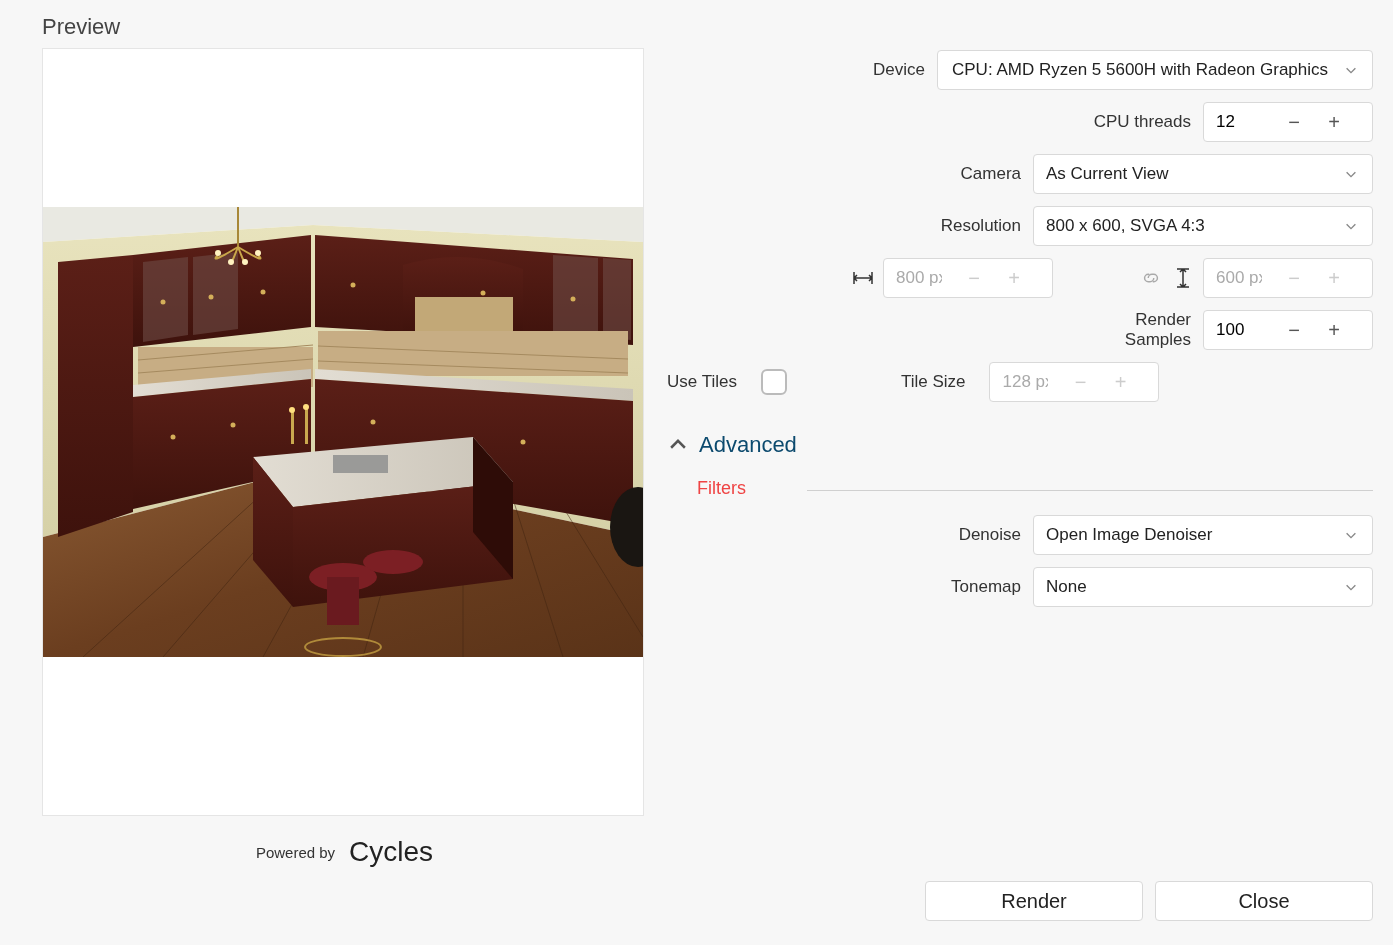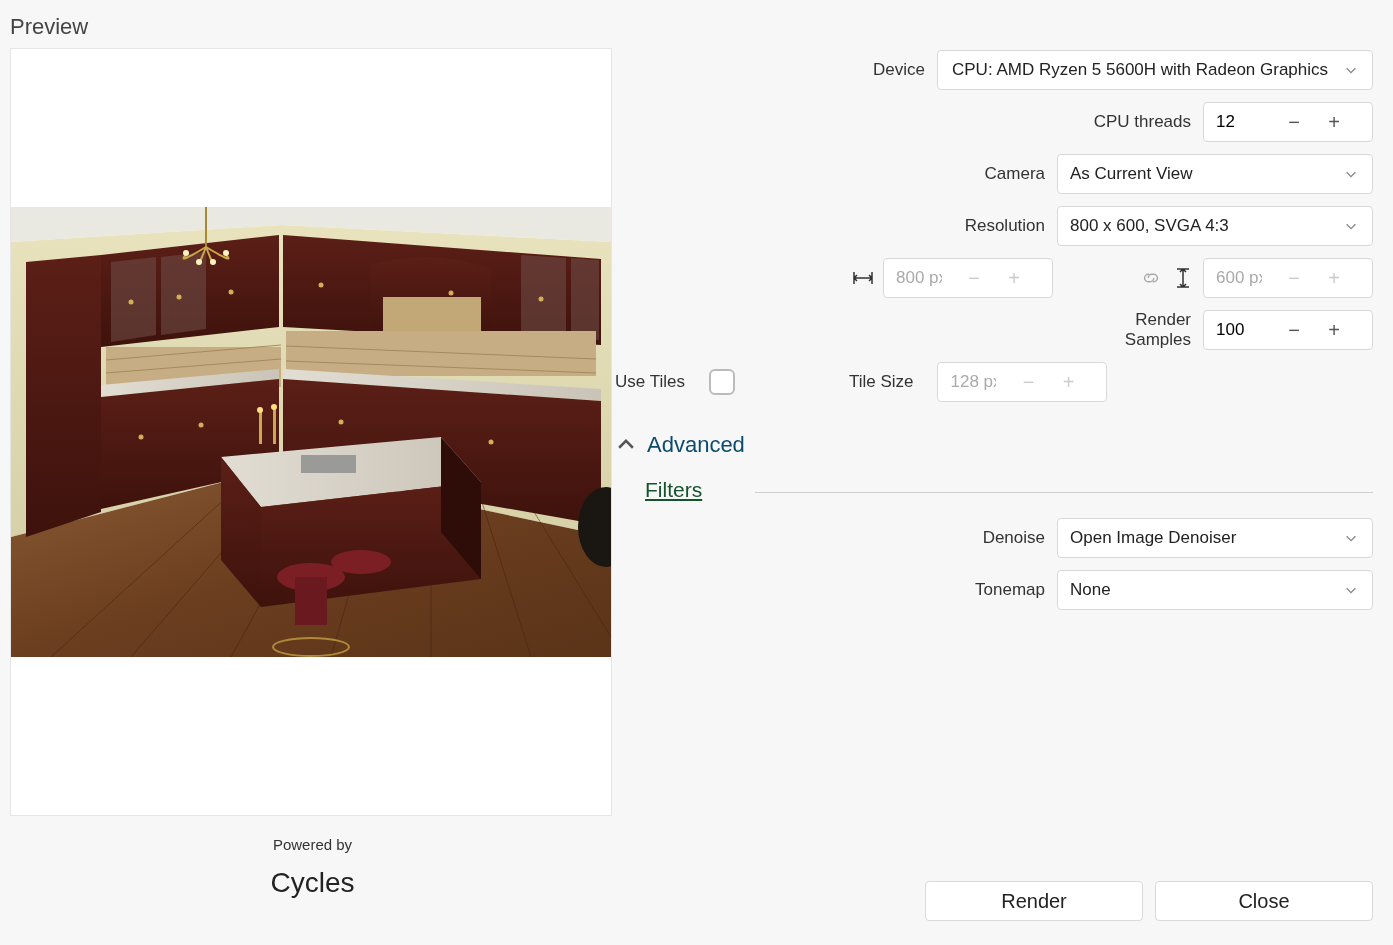--- a/index.html
+++ b/index.html
@@ -8,22 +8,23 @@
     padding: 10px;
     font-family: 'Segoe UI', Tahoma, sans-serif;
     background: #f7f7f7;
     color: #222;
     width: 1393px;
     height: 945px;
     overflow: hidden;
   }
   .layout {
     display: flex;
-    gap: 0;
+    gap: 20px;
     height: 100%;
+    margin-left: 32px;
   }
   .left-col {
     width: 605px;
     display: flex;
     flex-direction: column;
   }
   .right-col {
     flex: 1;
     display: flex;
     flex-direction: column;
@@ -50,21 +51,20 @@
     height: 450px;
     position:relative;
     overflow:hidden;
   }
   .powered {
     margin-top: 20px;
     display: flex;
     align-items: center;
     justify-content: center;
     gap: 14px;
-    flex-direction: column;
   }
   .powered-label { font-size: 15px; color:#333; }
   .cycles-logo {
     font-size: 28px;
     font-weight: 400;
     letter-spacing: 0px;
     font-family: 'Segoe UI', sans-serif;
   }
   .form-row {
     display: flex;
@@ -85,21 +85,21 @@
     border-radius: 4px;
     height: 40px;
     display: flex;
     align-items: center;
     padding: 0 14px;
     font-size: 17px;
     justify-content: space-between;
     cursor: pointer;
   }
   .select-wide { width: 436px; }
-  .select-med { width: 316px; padding-left: 12px; }
+  .select-med { width: 340px; padding-left: 12px; }
   .chevron {
     width: 14px; height: 14px;
     color:#888;
   }
   .stepper {
     display:flex;
     align-items:center;
     background:#fff;
     border:1px solid #d9d9d9;
     border-radius:4px;
@@ -167,25 +167,24 @@
   .advanced-title {
     font-size:22px;
     color:#0c4a6e;
   }
   .filters-row {
     display:flex;
     align-items:center;
     margin: 12px 0 16px 30px;
   }
   .filters-title {
-    font-size:21px;
-    color:#14532d;
+    font-size:18px;
+    color:#ef4444;
     margin-right:20px;
     width: 90px;
-    text-decoration: underline;
   }
   .filters-divider {
     flex:1;
     border-top:1px solid #d0d0d0;
     height:1px;
     margin-top: 4px;
   }
   .bottom-btns {
     position:absolute;
     right:20px;

